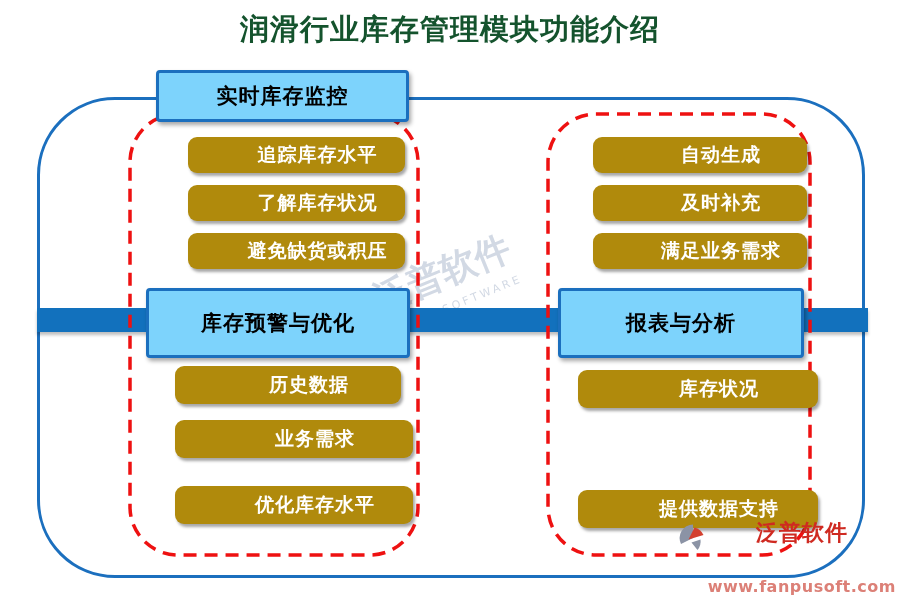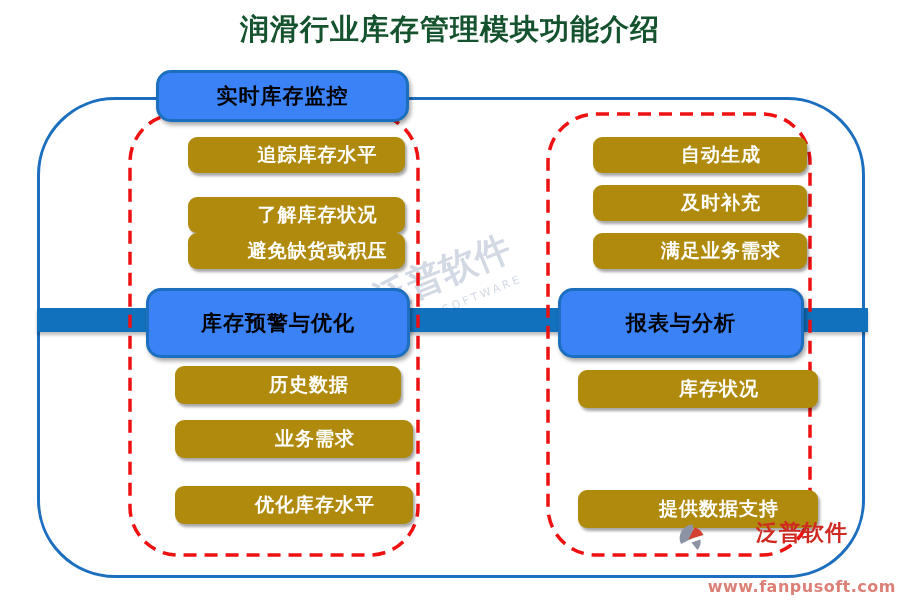--- a/index.html
+++ b/index.html
@@ -40,40 +40,40 @@
     position:absolute;left:37px;top:308px;width:831px;height:24px;
     background:#1271bd;z-index:3;
     box-shadow:0 3px 3px rgba(0,0,0,.25);
   }
 
   
   svg.dashes{position:absolute;left:0;top:0;width:900px;height:600px;z-index:4;pointer-events:none;}
 
   
   .hdr{
-    position:absolute;z-index:6;background:#3b82f6;
-    border:3px solid #1b6fbe;border-radius:15px;
+    position:absolute;z-index:6;background:#7dd3fc;
+    border:3px solid #1b6fbe;border-radius:4px;
     box-shadow:2px 3px 4px rgba(0,0,0,.35);
     display:flex;align-items:center;justify-content:center;
     font-size:21px;font-weight:bold;color:#000;letter-spacing:1px;
   }
   .hdr-tl{left:156px;top:70px;width:247px;height:46px;}
   .hdr-tr{left:558px;top:70px;width:240px;height:46px;}
   .hdr-bl{left:146px;top:288px;width:258px;height:64px;}
   .hdr-br{left:558px;top:288px;width:240px;height:64px;}
 
   
   .pill{
     position:absolute;z-index:5;background:#b08a0c;border-radius:9px;
     box-shadow:2px 3px 3px rgba(0,0,0,.35);
     display:flex;align-items:center;justify-content:center;
     font-size:19px;font-weight:bold;color:#fff;letter-spacing:1px;padding-left:42px;
   }
   .p-tl1{left:188px;top:137px;width:175px;height:36px;}
-  .p-tl2{left:188px;top:185px;width:175px;height:36px;margin-top:12px;}
+  .p-tl2{left:188px;top:185px;width:175px;height:36px;}
   .p-tl3{left:188px;top:233px;width:175px;height:36px;}
   .p-tr1{left:593px;top:137px;width:172px;height:36px;}
   .p-tr2{left:593px;top:185px;width:172px;height:36px;}
   .p-tr3{left:593px;top:233px;width:172px;height:36px;}
   .p-bl1{left:175px;top:366px;width:184px;height:38px;}
   .p-bl2{left:175px;top:420px;width:196px;height:38px;}
   .p-bl3{left:175px;top:486px;width:196px;height:38px;}
   .p-br1{left:578px;top:370px;width:198px;height:38px;}
   .p-br2{left:578px;top:430px;width:198px;height:38px;}
   .p-br3{left:578px;top:490px;width:198px;height:38px;}

